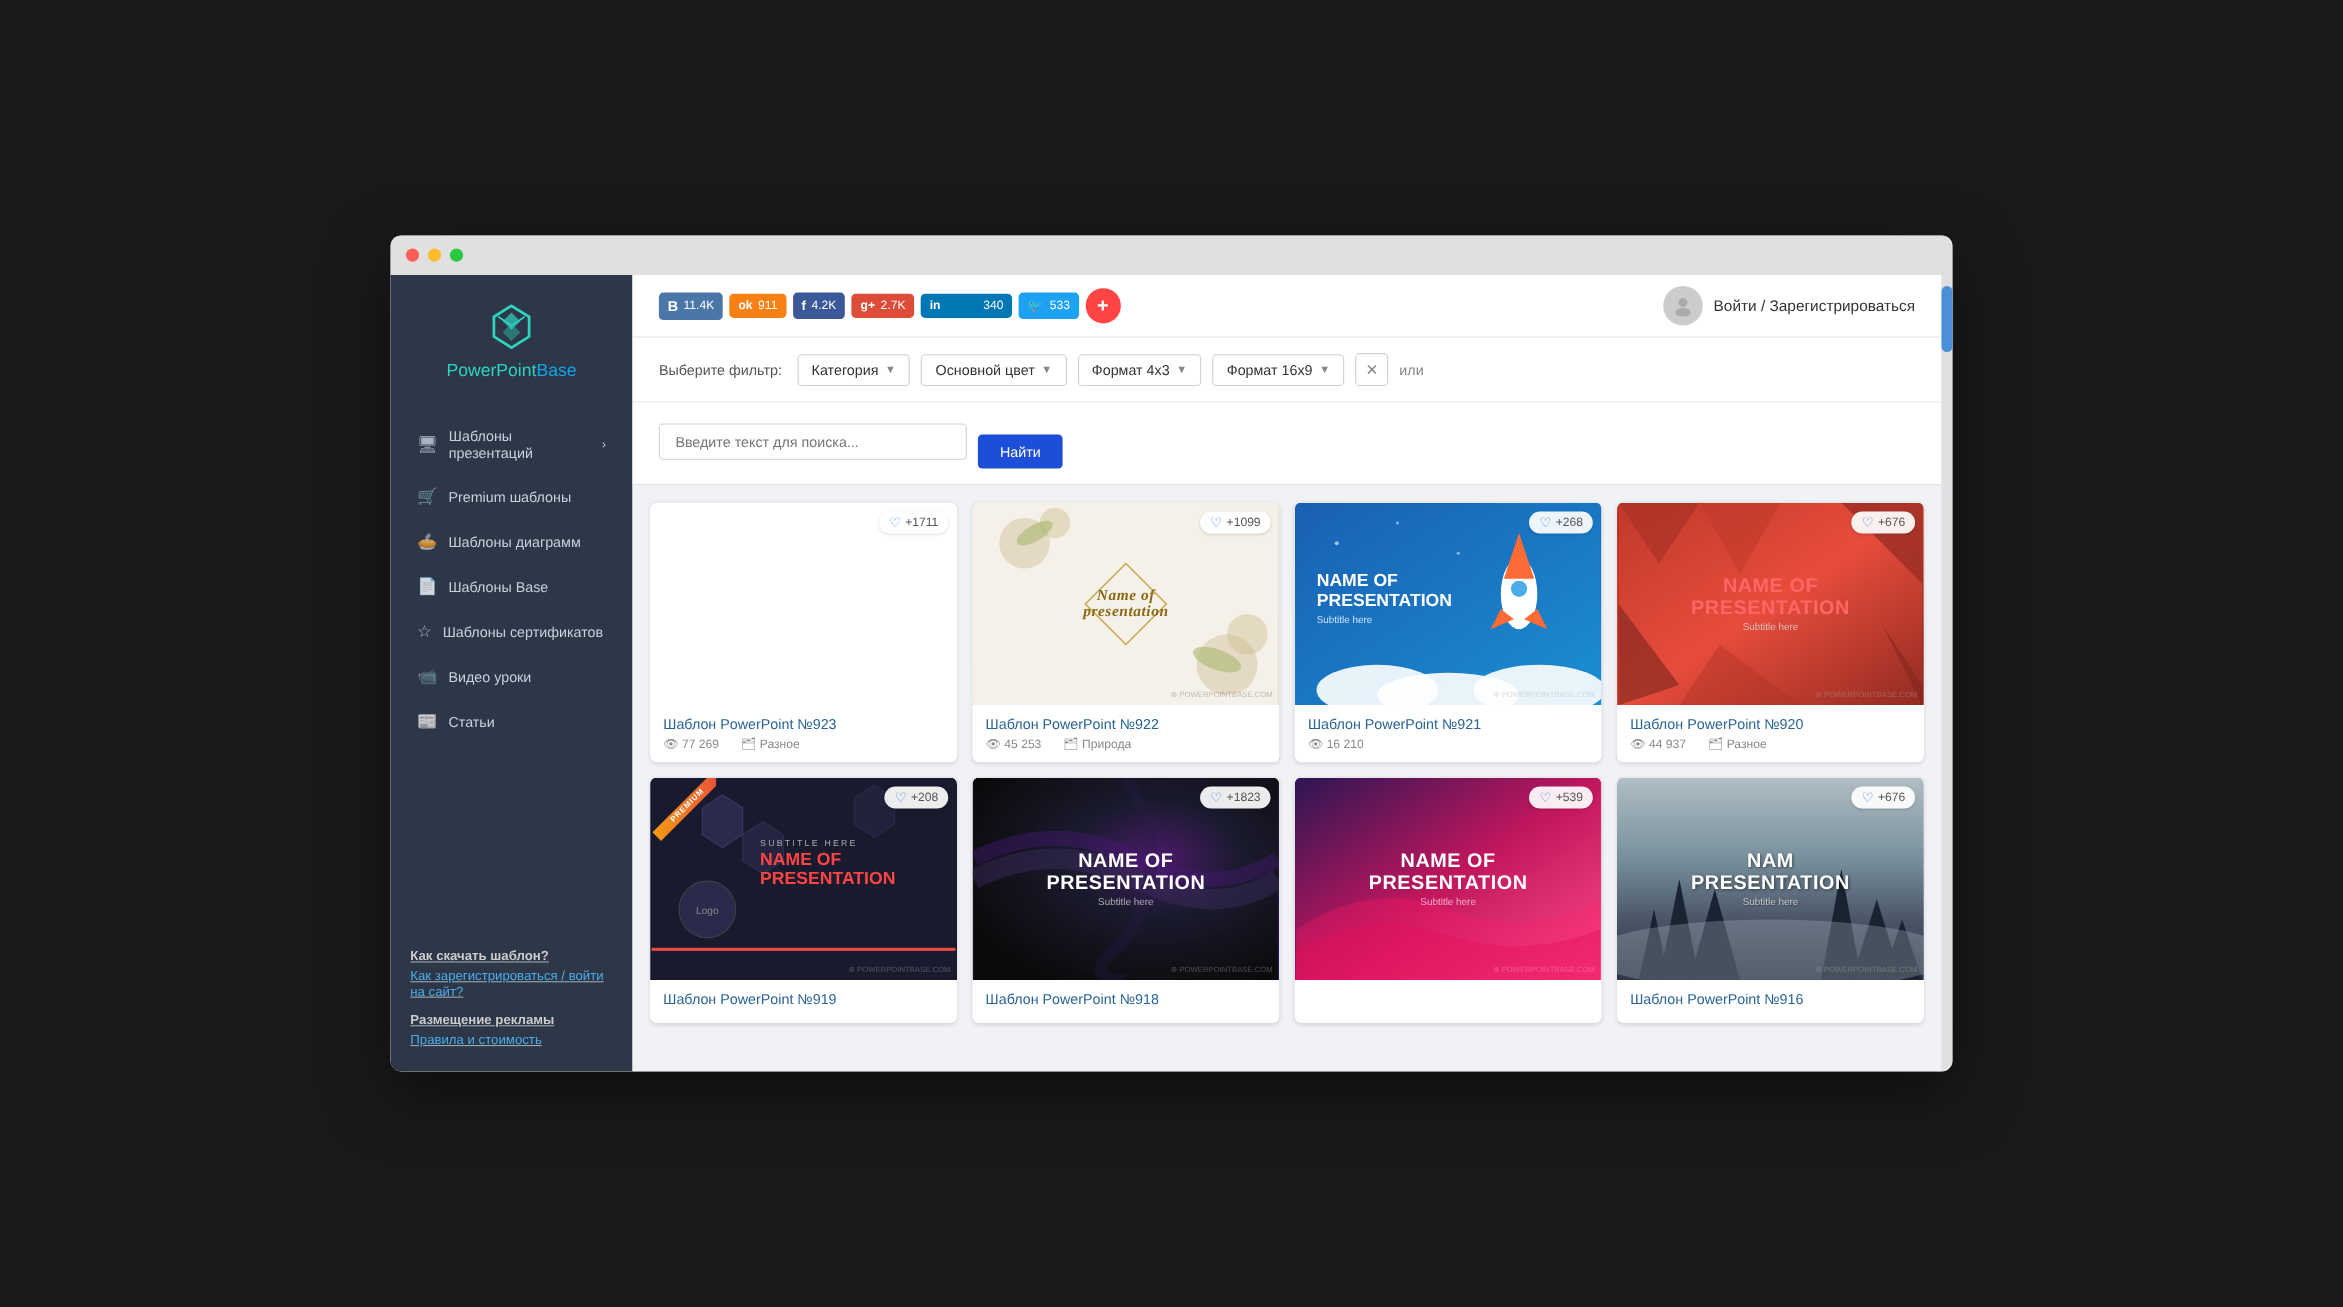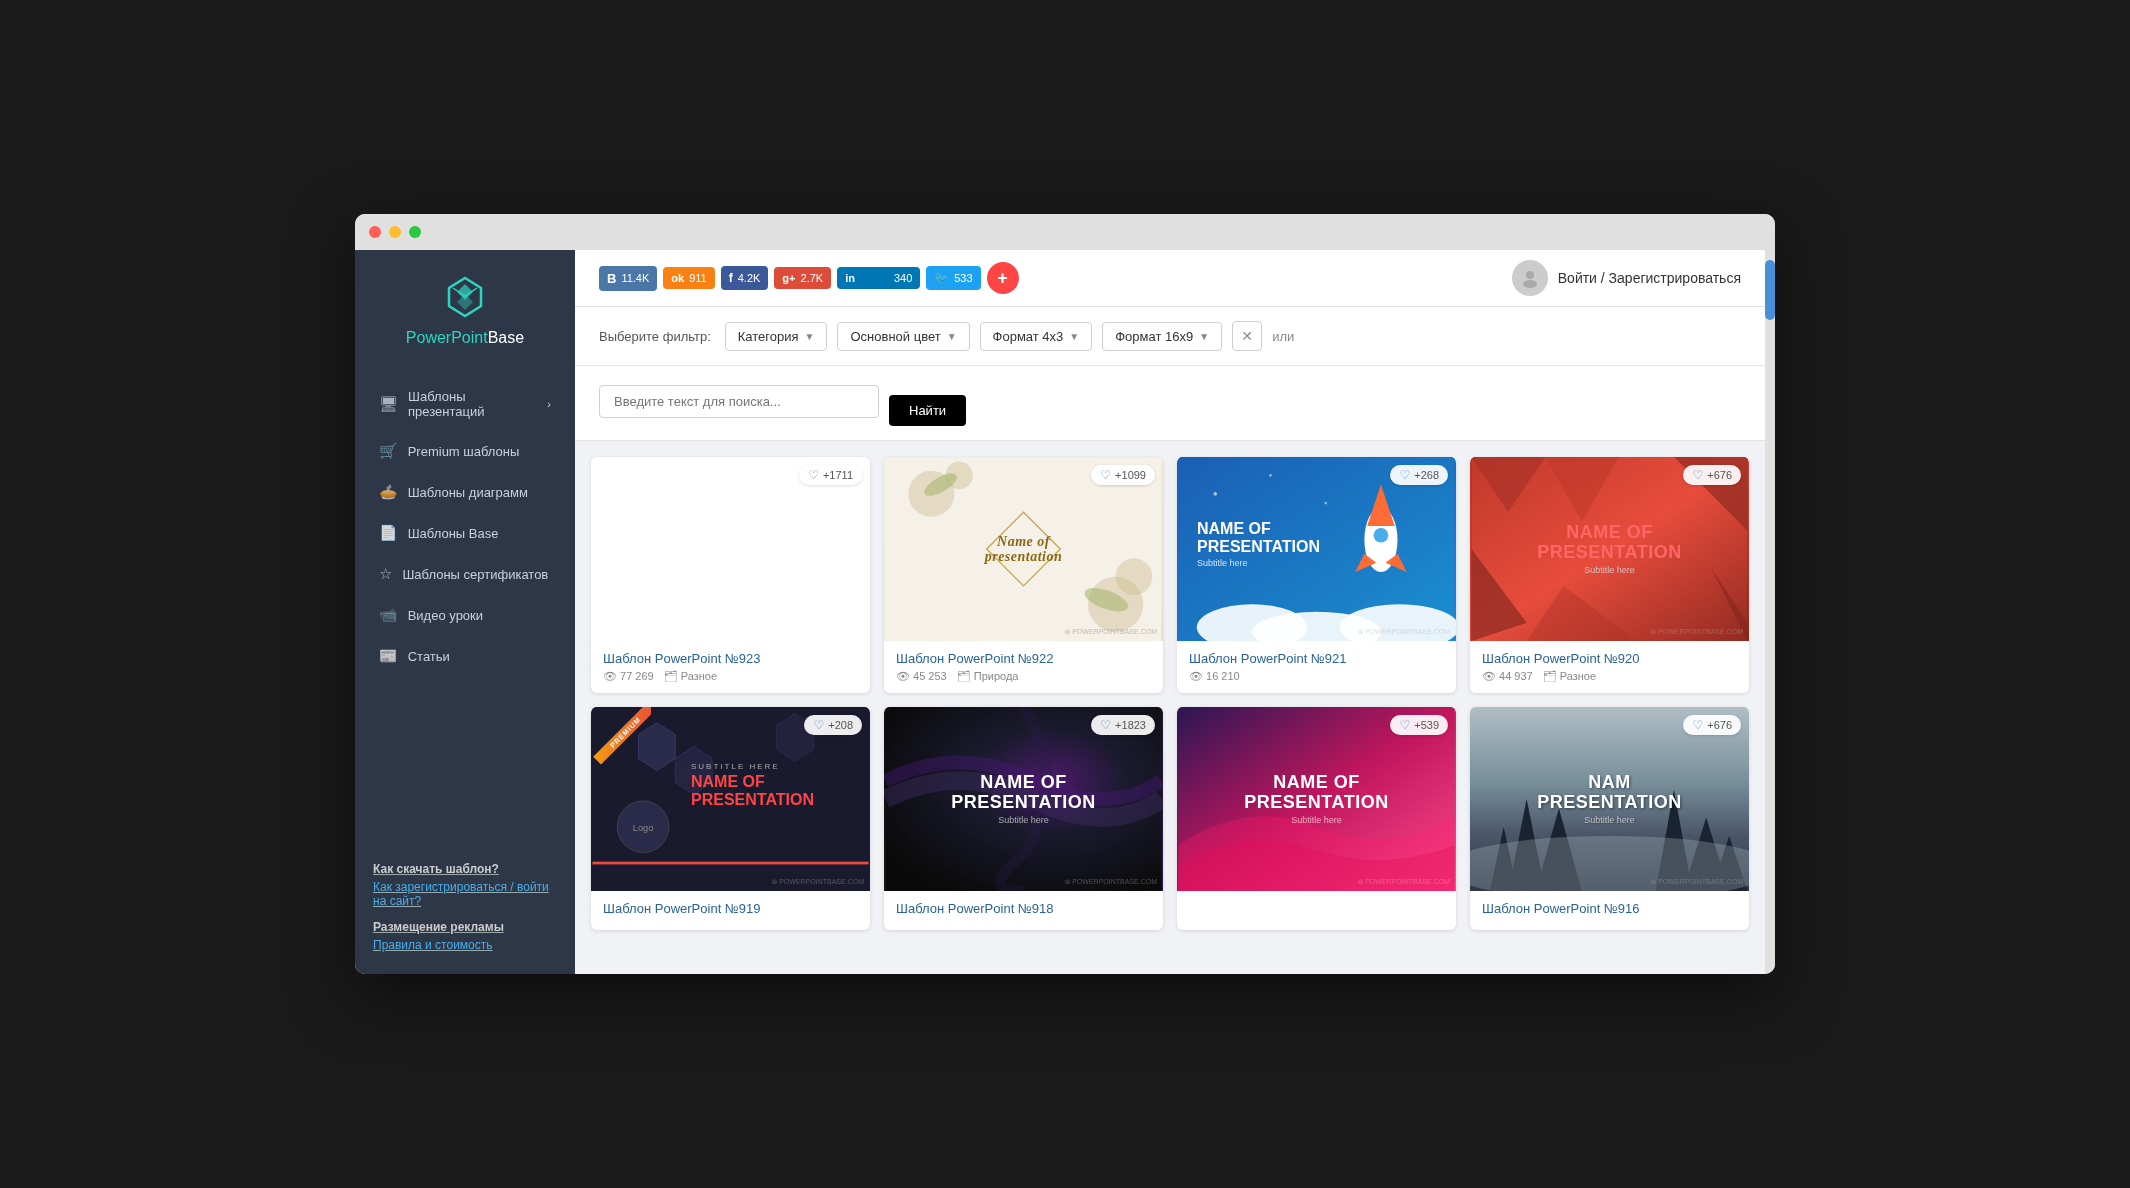--- a/index.html
+++ b/index.html
@@ -218,21 +218,21 @@
       padding: 8px 14px;
       border: 1px solid #d0d0d0;
       border-radius: 4px;
       font-size: 13px;
       width: 280px;
       color: #aaa;
       outline: none;
     }
     .search-btn {
       padding: 8px 20px;
-      background: #000000;
+      background: #1d4ed8;
       color: #fff;
       border: none;
       border-radius: 4px;
       font-size: 13px;
       cursor: pointer;
       margin-top: 19px;
     }
     
     .grid-area {
       padding: 16px 16px;
@@ -277,21 +277,21 @@
       font-size: 13px;
       color: #2a6496;
       margin-bottom: 4px;
       font-weight: 400;
     }
     .card-meta {
       font-size: 11px;
       color: #888;
       display: flex;
       align-items: center;
-      gap: 10px;
+      gap: 20px;
       text-align: center;
     }
     .card-meta .views::before { content: '👁 '; }
     .card-meta .cat::before { content: '🗂 '; }
 
     
     
     .thumb-1 {
       background: #fff;
       display: flex;
@@ -379,21 +379,21 @@
     <div class="sidebar">
       <div class="sidebar-logo">
 
         <svg class="logo-icon" width="56" height="46" viewBox="0 0 56 46">
           <path d="M28 4 L44 14 L44 32 L28 42 L12 32 L12 14 Z" fill="none" stroke="#2dd4bf" stroke-width="2.5"></path>
           <path d="M20 18 L28 10 L36 18 L28 26 Z" fill="#2dd4bf" opacity="0.7"></path>
           <path d="M20 28 L28 20 L36 28 L28 36 Z" fill="#2dd4bf" opacity="0.4"></path>
           <path d="M16 14 L28 22 L40 14" fill="none" stroke="#2dd4bf" stroke-width="1.5"></path>
         </svg>
         <div class="logo-text">
-          <span style="color:#2dd4bf">PowerPoint</span><span style="color:#ffffff">Base</span>
+          <span style="color:#2dd4bf">PowerPoint</span><span style="color:#0ea5e9">Base</span>
         </div>
       </div>
 
       <nav class="sidebar-nav">
         <div class="sidebar-item">
           <span class="icon">🖥</span>
           <span>Шаблоны презентаций</span>
           <span class="arrow">›</span>
         </div>
         <div class="sidebar-item">

